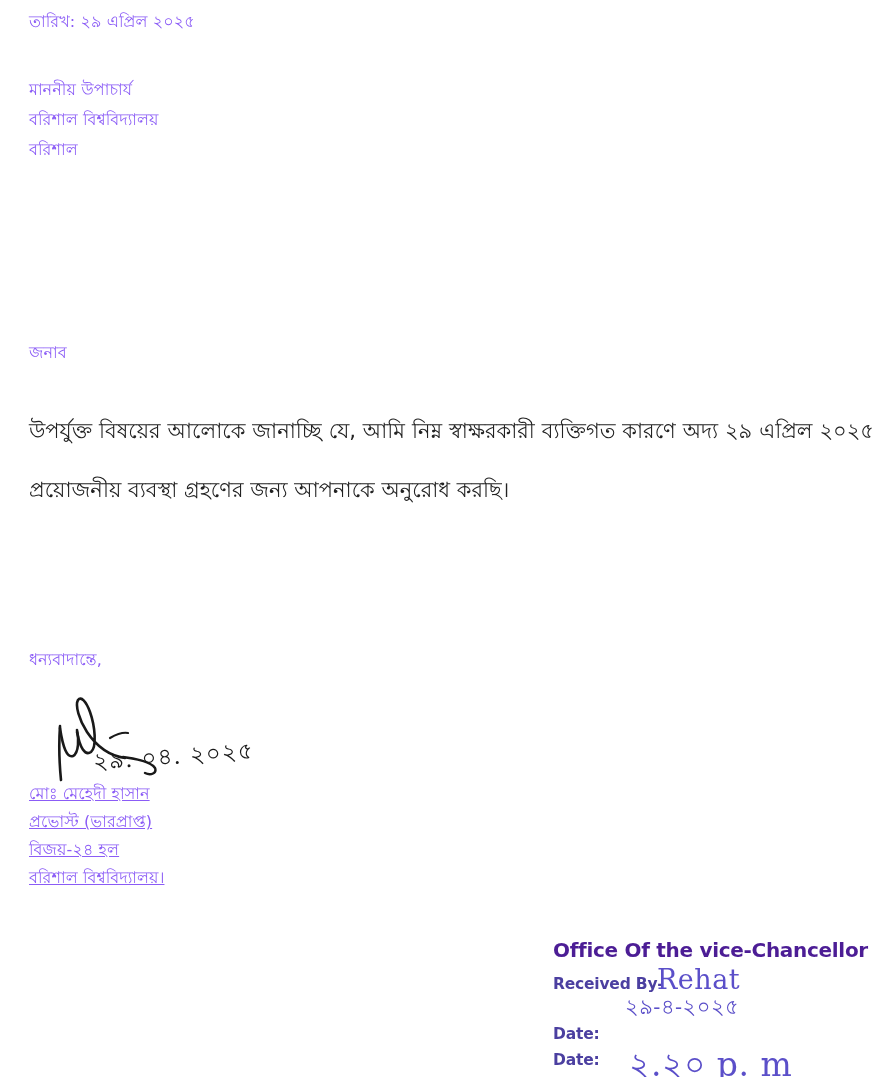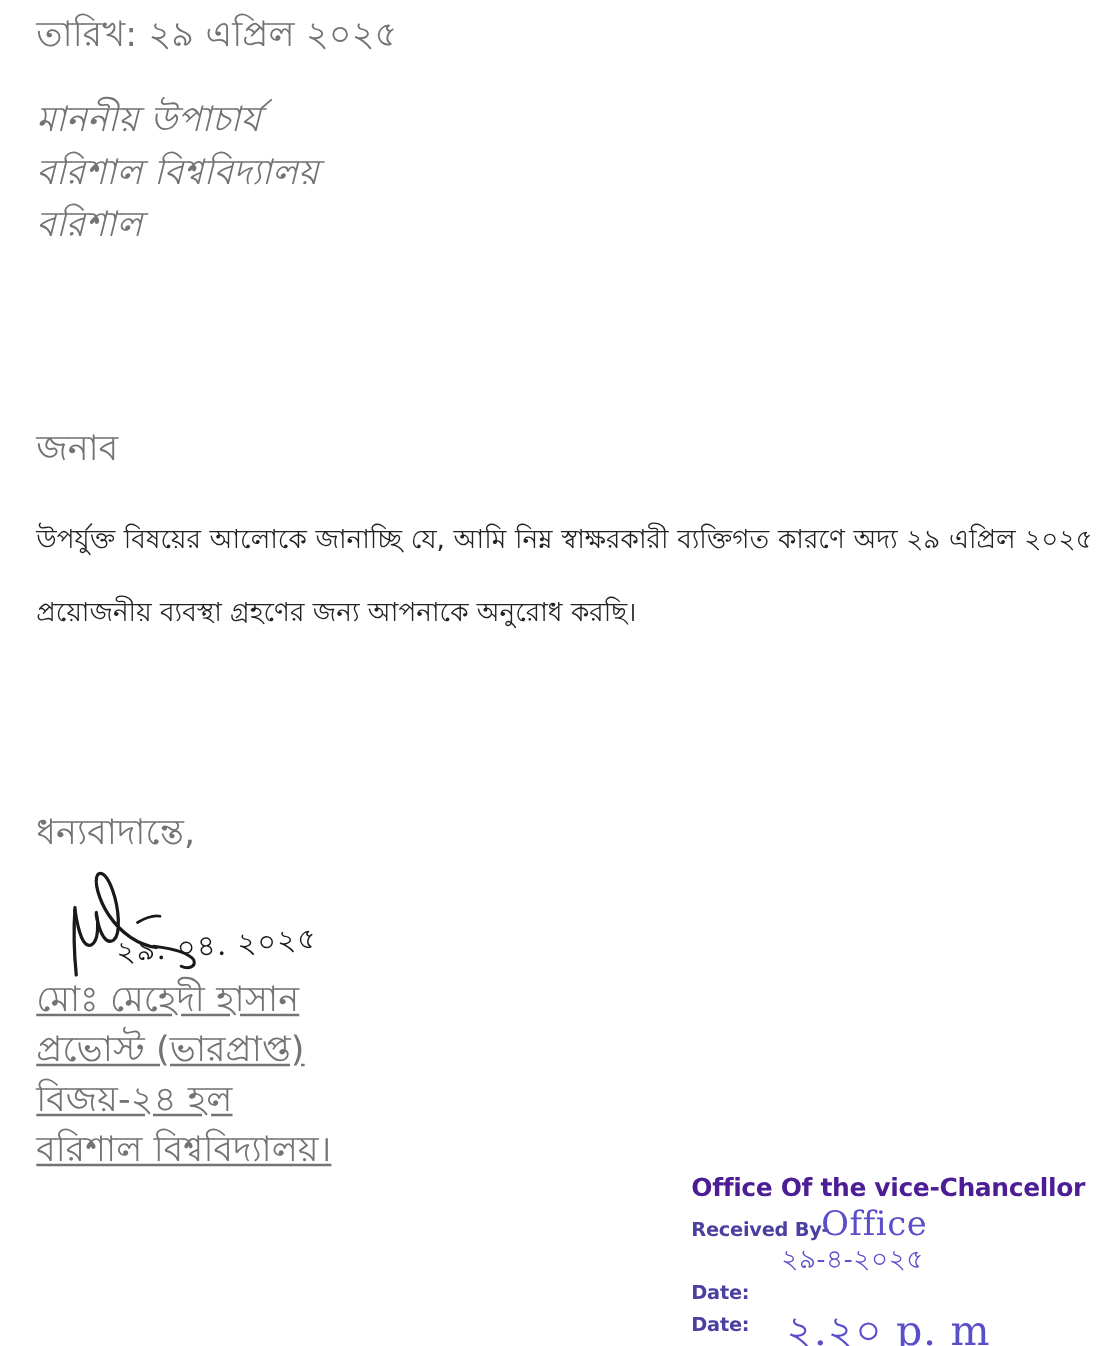--- a/index.html
+++ b/index.html
@@ -22,39 +22,38 @@
   
   .doc {
     position: absolute;
     left: 25px;
     top: 0;
     width: 846px;
     height: 100%;
     color: #1c1c1c;
   }
   .line {
-    font-size: 28px;
+    font-size: 16px;
     line-height: 1.0;
-    color: #737373;
+    color: #8b5cf6;
     white-space: nowrap;
     letter-spacing: 0.1px;
   }
   .date-line {
     position: absolute;
     left: 4px;
     top: 14px;
   }
   .addressee {
     position: absolute;
     left: 4px;
     top: 82px;
   }
   .addressee .line {
     margin-bottom: 14px;
-    font-style: italic;
   }
   .subject {
     position: absolute;
     left: 4px;
     top: 247px;
     font-weight: bold;
     font-size: 21px;
     color: #151515;
     white-space: nowrap;
   }
@@ -224,21 +223,21 @@
       <div class="line">বরিশাল বিশ্ববিদ্যালয়।</div>
     </div>
 
   </div>
 
   <div class="stamp">
     <div class="stamp-title">Office Of the vice-Chancellor</div>
 
     <div class="stamp-row">
       <span class="stamp-label w-rec">Received By-</span>
-      <span class="stamp-value name">Office</span>
+      <span class="stamp-value name">Rehat</span>
     </div>
 
     <div class="stamp-row">
       <span class="stamp-label w-date">Date:</span>
       <span class="stamp-value date">২৯-৪-২০২৫</span>
     </div>
 
     <div class="stamp-row">
       <span class="stamp-label w-time">Date:</span>
       <span class="stamp-value time">২.২০ p. m</span>

